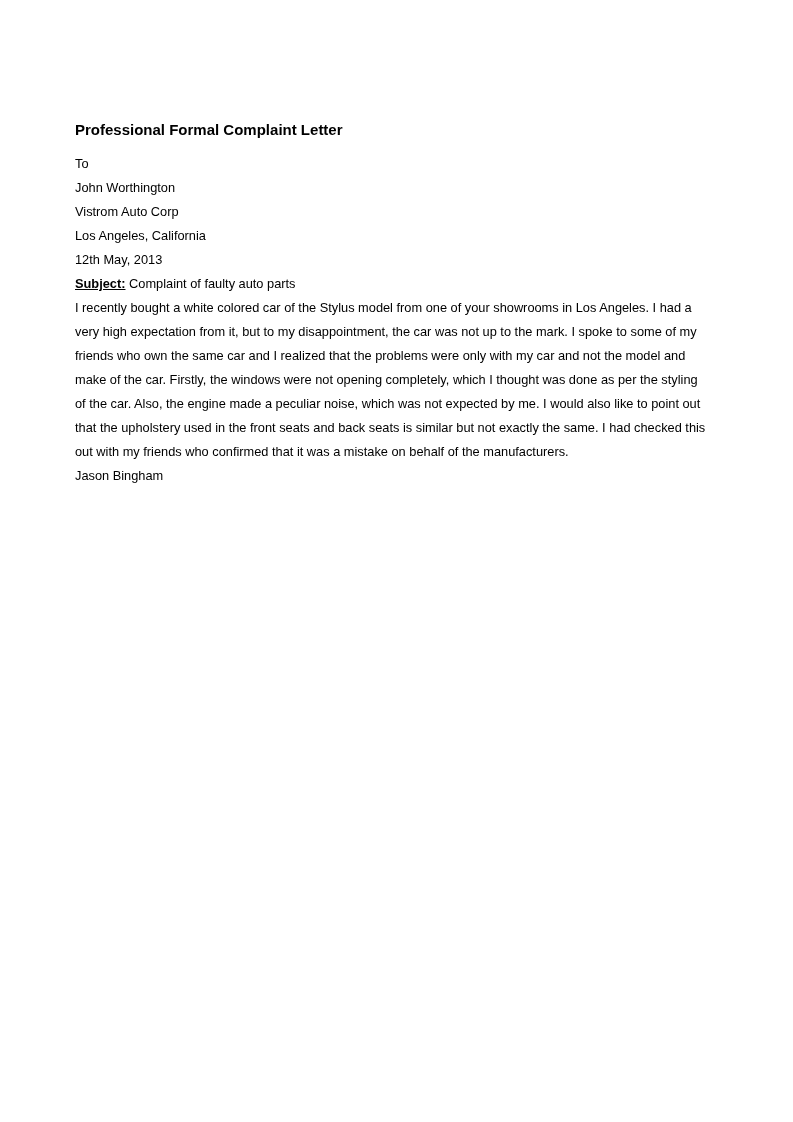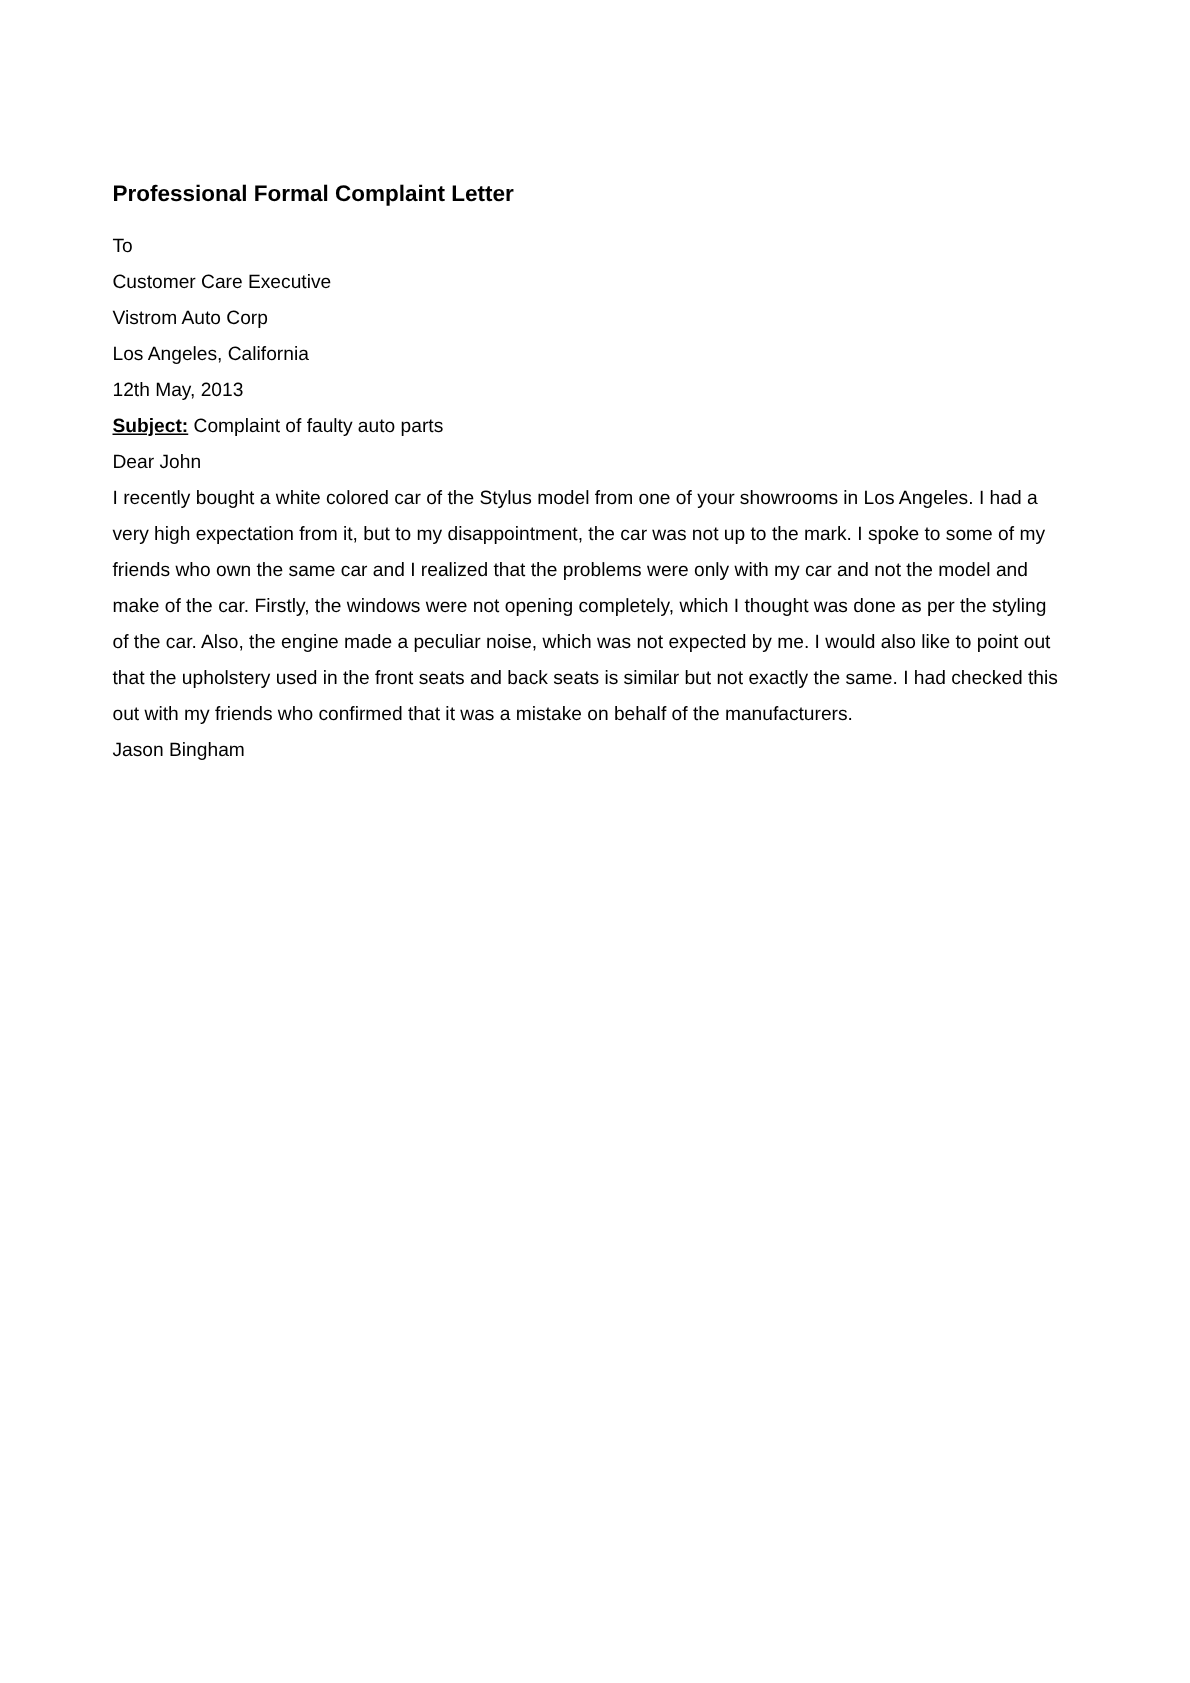--- a/index.html
+++ b/index.html
@@ -50,36 +50,35 @@
 </style>
 </head>
 <body>
 
 <div class="page">
 
   <h1 class="letter-title">Professional Formal Complaint Letter</h1>
 
   <p class="to-label">To</p>
 
+  <p class="addr-line">John Worthington</p>
 
-  <p class="addr-line">Customer Care Executive</p>
 
   <p class="addr-line">Vistrom Auto Corp</p>
 
   <p class="addr-line">Los Angeles, California</p>
 
 
   <p class="date-line">12th May, 2013</p>
 
   <p class="subject-line">
     <span class="subject-label">Subject:</span>
     <span>Complaint of faulty auto parts</span>
   </p>
 
-  <p class="salutation">Dear John</p>
 
   <p class="body-para-1">I recently bought a white colored car of the Stylus model from one of your showrooms in Los Angeles. I had a very high expectation from it, but to my disappointment, the car was not up to the mark. I spoke to some of my friends who own the same car and I realized that the problems were only with my car and not the model and make of the car. Firstly, the windows were not opening completely, which I thought was done as per the styling of the car. Also, the engine made a peculiar noise, which was not expected by me. I would also like to point out that the upholstery used in the front seats and back seats is similar but not exactly the same. I had checked this out with my friends who confirmed that it was a mistake on behalf of the manufacturers.</p>
 
 
 
   <p class="signature">Jason Bingham</p>
 
 </div>
 
 </body></html>

